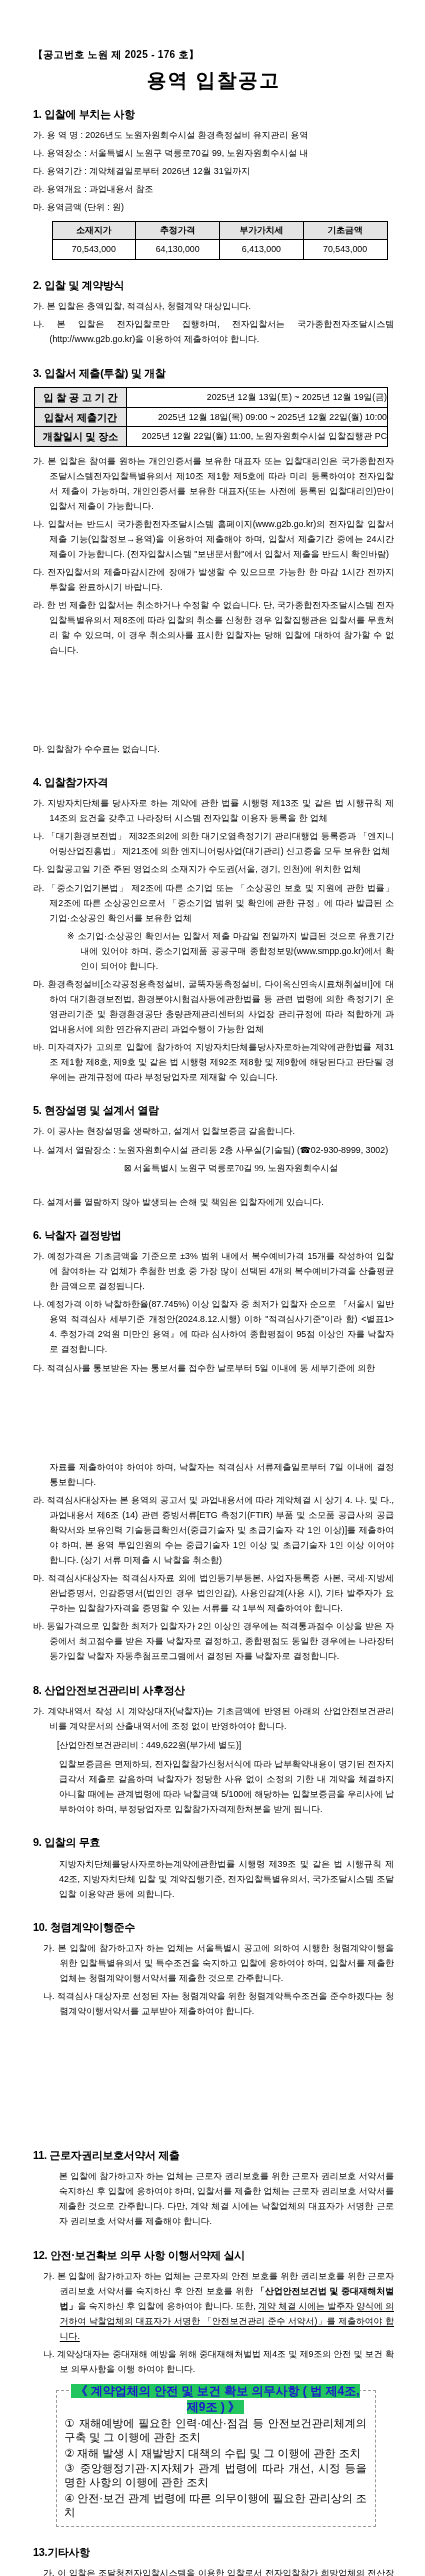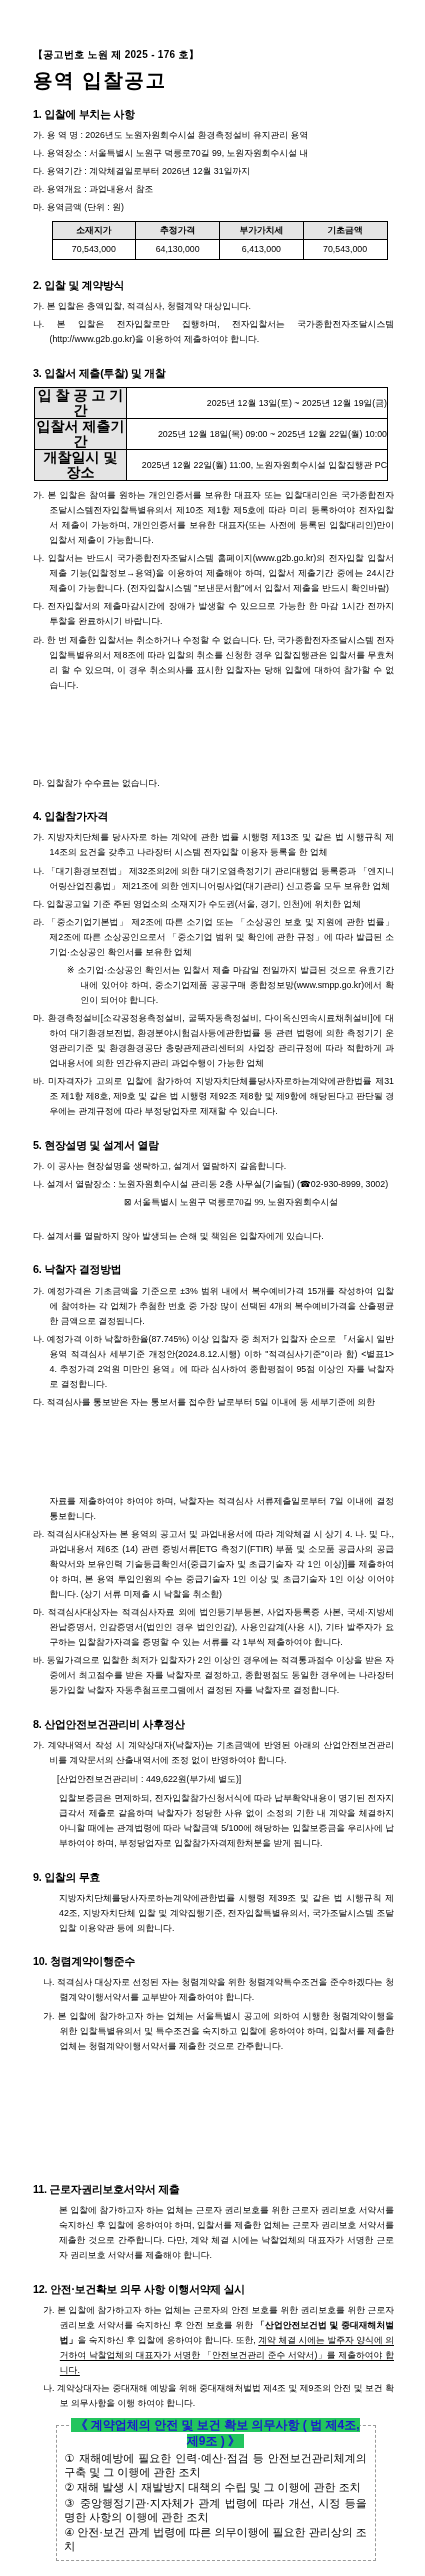--- a/index.html
+++ b/index.html
@@ -17,21 +17,21 @@
     color:#000;
     font-size:8.8px;
     line-height:15px;
   }
   .page{
     width:426px;
     padding:47px 32px 0 33px;
   }
   .notice-no{font-size:10px;font-weight:700;letter-spacing:0.3px;}
   .doc-title{
-    text-align:left;
+    text-align:center;
     font-size:19.6px;
     font-weight:700;
     letter-spacing:1.5px;
     margin-top:11.3px;
   }
   h2.sec{
     font-size:10.8px;
     font-weight:700;
     margin-top:18.5px;
     margin-bottom:6.2px;
@@ -92,21 +92,21 @@
     margin:6.2px 0 7.2px 1px;
     border:1px solid #000;
   }
   .t2 th{
     background:var(--table_header_bg);
     border:0.5px solid #000;
     width:92px;
     font-weight:700;
     height:19.6px;
     text-align:center;
-    font-size:14px;
+    font-size:10px;
   }
   .t2 td{
     border:0.5px solid #000;
     padding-left:7.2px;
     height:19.6px;
     text-align:right;
   }
   .seg-bold{font-weight:700;}
   .seg-underline{
     text-decoration:underline;
@@ -210,21 +210,21 @@
   <h2 class="sec">4. 입찰참가자격</h2>
   <p class="it">가. 지방자치단체를 당사자로 하는 계약에 관한 법률 시행령 제13조 및 같은 법 시행규칙 제14조의 요건을 갖추고 나라장터 시스템 전자입찰 이용자 등록을 한 업체</p>
   <p class="it">나. 「대기환경보전법」 제32조의2에 의한 대기오염측정기기 관리대행업 등록증과 「엔지니어링산업진흥법」 제21조에 의한 엔지니어링사업(대기관리) 신고증을 모두 보유한 업체</p>
   <p class="it">다. 입찰공고일 기준 주된 영업소의 소재지가 수도권(서울, 경기, 인천)에 위치한 업체</p>
   <p class="it">라. 「중소기업기본법」 제2조에 따른 소기업 또는 「소상공인 보호 및 지원에 관한 법률」 제2조에 따른 소상공인으로서 「중소기업 범위 및 확인에 관한 규정」에 따라 발급된 소기업·소상공인 확인서를 보유한 업체</p>
   <p class="note">※ 소기업·소상공인 확인서는 입찰서 제출 마감일 전일까지 발급된 것으로 유효기간 내에 있어야 하며, 중소기업제품 공공구매 종합정보망(www.smpp.go.kr)에서 확인이 되어야 합니다.</p>
   <p class="it">마. 환경측정설비[소각공정용측정설비, 굴뚝자동측정설비, 다이옥신연속시료채취설비]에 대하여 대기환경보전법, 환경분야시험검사등에관한법률 등 관련 법령에 의한 측정기기 운영관리기준 및 환경환경공단 총량관제관리센터의 사업장 관리규정에 따라 적합하게 과업내용서에 의한 연간유지관리 과업수행이 가능한 업체</p>
   <p class="it">바. 미자격자가 고의로 입찰에 참가하여 지방자치단체를당사자로하는계약에관한법률 제31조 제1항 제8호, 제9호 및 같은 법 시행령 제92조 제8항 및 제9항에 해당된다고 판단될 경우에는 관계규정에 따라 부정당업자로 제재할 수 있습니다.</p>
 
   <h2 class="sec">5. 현장설명 및 설계서 열람</h2>
-  <p class="it">가. 이 공사는 현장설명을 생략하고, 설계서 열람하지 갈음합니다.</p>
+  <p class="it">가. 이 공사는 현장설명을 생략하고, 설계서 입찰보증금 갈음합니다.</p>
   <p class="it">나. 설계서 열람장소 : 노원자원회수시설 관리동 2층 사무실(기술팀) (☎02-930-8999, 3002)</p>
   <p class="addr">⊠ 서울특별시 노원구 덕릉로70길 99, 노원자원회수시설</p>
   <p class="it">다. 설계서를 열람하지 않아 발생되는 손해 및 책임은 입찰자에게 있습니다.</p>
 
   <h2 class="sec">6. 낙찰자 결정방법</h2>
   <p class="it">가. 예정가격은 기초금액을 기준으로 ±3% 범위 내에서 복수예비가격 15개를 작성하여 입찰에 참여하는 각 업체가 추첨한 번호 중 가장 많이 선택된 4개의 복수예비가격을 산출평균한 금액으로 결정됩니다.</p>
   <p class="it">나. 예정가격 이하 낙찰하한율(87.745%) 이상 입찰자 중 최저가 입찰자 순으로 『서울시 일반용역 적격심사 세부기준 개정안(2024.8.12.시행) 이하 "적격심사기준"이라 함) &lt;별표1&gt; 4. 추정가격 2억원 미만인 용역』에 따라 심사하여 종합평점이 95점 이상인 자를 낙찰자로 결정합니다.</p>
   <p class="it">다. 적격심사를 통보받은 자는 통보서를 접수한 날로부터 5일 이내에 동 세부기준에 의한</p>
 
   <div class="spacer2"></div>
@@ -237,22 +237,22 @@
   <h2 class="sec">8. 산업안전보건관리비 사후정산</h2>
   <p class="it">가. 계약내역서 작성 시 계약상대자(낙찰자)는 기초금액에 반영된 아래의 산업안전보건관리비를 계약문서의 산출내역서에 조정 없이 반영하여야 합니다.</p>
   <p class="bracket-note">[산업안전보건관리비 : 449,622원(부가세 별도)]</p>
 
   <p class="blk">입찰보증금은 면제하되, 전자입찰참가신청서식에 따라 납부확약내용이 명기된 전자지급각서 제출로 갈음하며 낙찰자가 정당한 사유 없이 소정의 기한 내 계약을 체결하지 아니할 때에는 관계법령에 따라 낙찰금액 5/100에 해당하는 입찰보증금을 우리사에 납부하여야 하며, 부정당업자로 입찰참가자격제한처분을 받게 됩니다.</p>
 
   <h2 class="sec">9. 입찰의 무효</h2>
   <p class="blk">지방자치단체를당사자로하는계약에관한법률 시행령 제39조 및 같은 법 시행규칙 제42조, 지방자치단체 입찰 및 계약집행기준, 전자입찰특별유의서, 국가조달시스템 조달입찰 이용약관 등에 의합니다.</p>
 
   <h2 class="sec">10. 청렴계약이행준수</h2>
+  <p class="it2">가. 본 입찰에 참가하고자 하는 업체는 서울특별시 공고에 의하여 시행한 청렴계약이행을 위한 입찰특별유의서 및 특수조건을 숙지하고 입찰에 응하여야 하며, 입찰서를 제출한 업체는 청렴계약이행서약서를 제출한 것으로 간주합니다.</p>
   <p class="it2">나. 적격심사 대상자로 선정된 자는 청렴계약을 위한 청렴계약특수조건을 준수하겠다는 청렴계약이행서약서를 교부받아 제출하여야 합니다.</p>
-  <p class="it2">가. 본 입찰에 참가하고자 하는 업체는 서울특별시 공고에 의하여 시행한 청렴계약이행을 위한 입찰특별유의서 및 특수조건을 숙지하고 입찰에 응하여야 하며, 입찰서를 제출한 업체는 청렴계약이행서약서를 제출한 것으로 간주합니다.</p>
 
   <div class="spacer3"></div>
 
   <h2 class="sec">11. 근로자권리보호서약서 제출</h2>
   <p class="blk">본 입찰에 참가하고자 하는 업체는 근로자 권리보호를 위한 근로자 권리보호 서약서를 숙지하신 후 입찰에 응하여야 하며, 입찰서를 제출한 업체는 근로자 권리보호 서약서를 제출한 것으로 간주합니다. 다만, 계약 체결 시에는 낙찰업체의 대표자가 서명한 근로자 권리보호 서약서를 제출해야 합니다.</p>
 
   <h2 class="sec">12. 안전·보건확보 의무 사항 이행서약제 실시</h2>
   <p class="it2"><span>가. 본 입찰에 참가하고자 하는 업체는 근로자의 안전 보호를 위한  권리보호를 위한 근로자 권리보호 서약서를 숙지하신 후 안전 보호를 위한 </span><span class="seg-bold">「산업안전보건법 및 중대재해처벌법」</span><span>을 숙지하신 후 입찰에 응하여야 합니다. 또한, </span><span class="seg-underline">계약 체결 시에는 발주자 양식에 의거하여 낙찰업체의 대표자가 서명한 「안전보건관리 준수 서약서)」를 제출하여야  합니다.</span></p>
   <p class="it2">나. 계약상대자는 중대재해 예방을 위해 중대재해처벌법 제4조 및 제9조의 안전 및 보건 확보 의무사항을 이행 하여야 합니다.</p>
 

